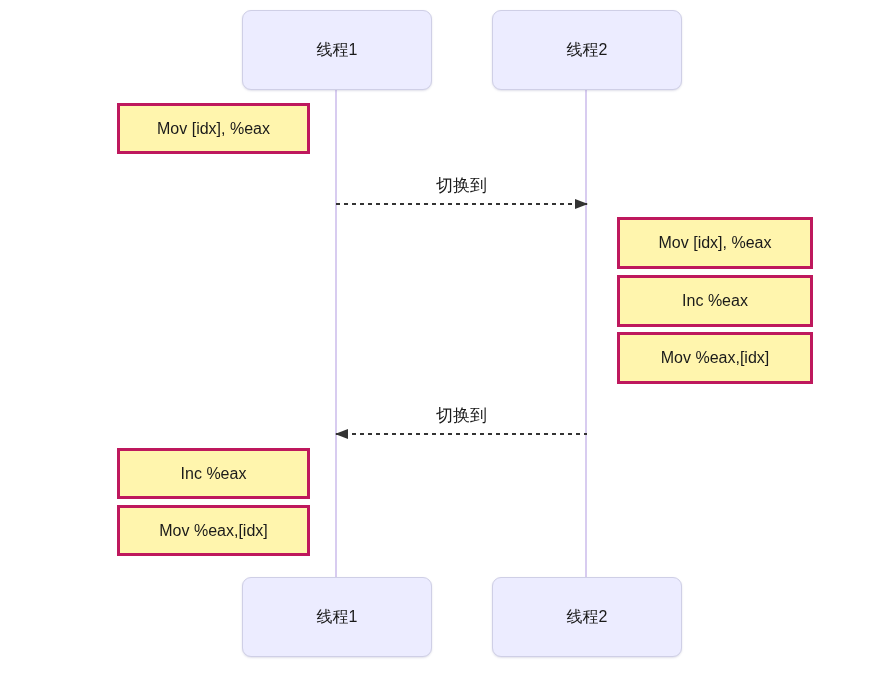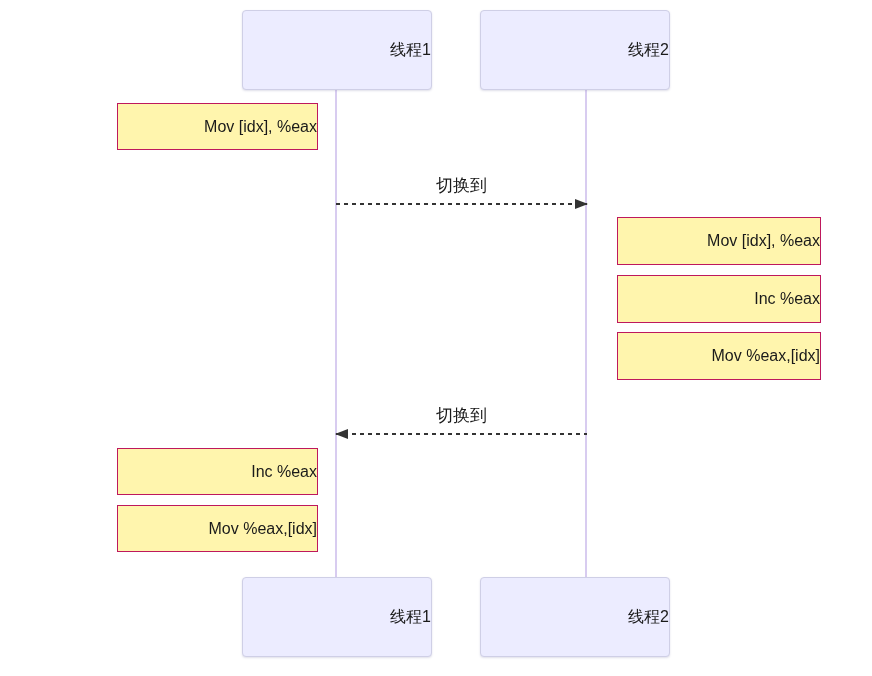--- a/index.html
+++ b/index.html
@@ -25,41 +25,40 @@
   }
   .lifeline.l1 { left: 335px; }
   .lifeline.l2 { left: 585px; }
 
   .actor {
     position: absolute;
     width: 188px;
     height: 78px;
     background: #ececff;
     border: 1px solid #cfcfe6;
-    border-radius: 4px;
+    border-radius: 9px;
     box-shadow: 0 1px 2px rgba(130,130,170,0.25);
     display: flex;
     align-items: center;
-    justify-content: flex-end;
+    justify-content: center;
     font-size: 16px;
   }
   .actor.a1 { left: 242px; }
-  .actor.a2 { left: 480px; }
+  .actor.a2 { left: 492px; }
   .actor.row-top { top: 10px; }
   .actor.row-bottom { top: 577px; }
 
   .note {
     position: absolute;
     background: #fff5ad;
-    border: 1px solid #be185d;
+    border: 3px solid #be185d;
     display: flex;
     align-items: center;
-    justify-content: flex-end;
+    justify-content: center;
     font-size: 16px;
-    padding-left: 12px;
   }
   .note.side-left { left: 117px; width: 187px; }
   .note.side-right { left: 617px; width: 190px; }
   .note.n1 { top: 103px; height: 45px; }
   .note.n2 { top: 217px; height: 46px; }
   .note.n3 { top: 275px; height: 46px; }
   .note.n4 { top: 332px; height: 46px; }
   .note.n5 { top: 448px; height: 45px; }
   .note.n6 { top: 505px; height: 45px; }
 

